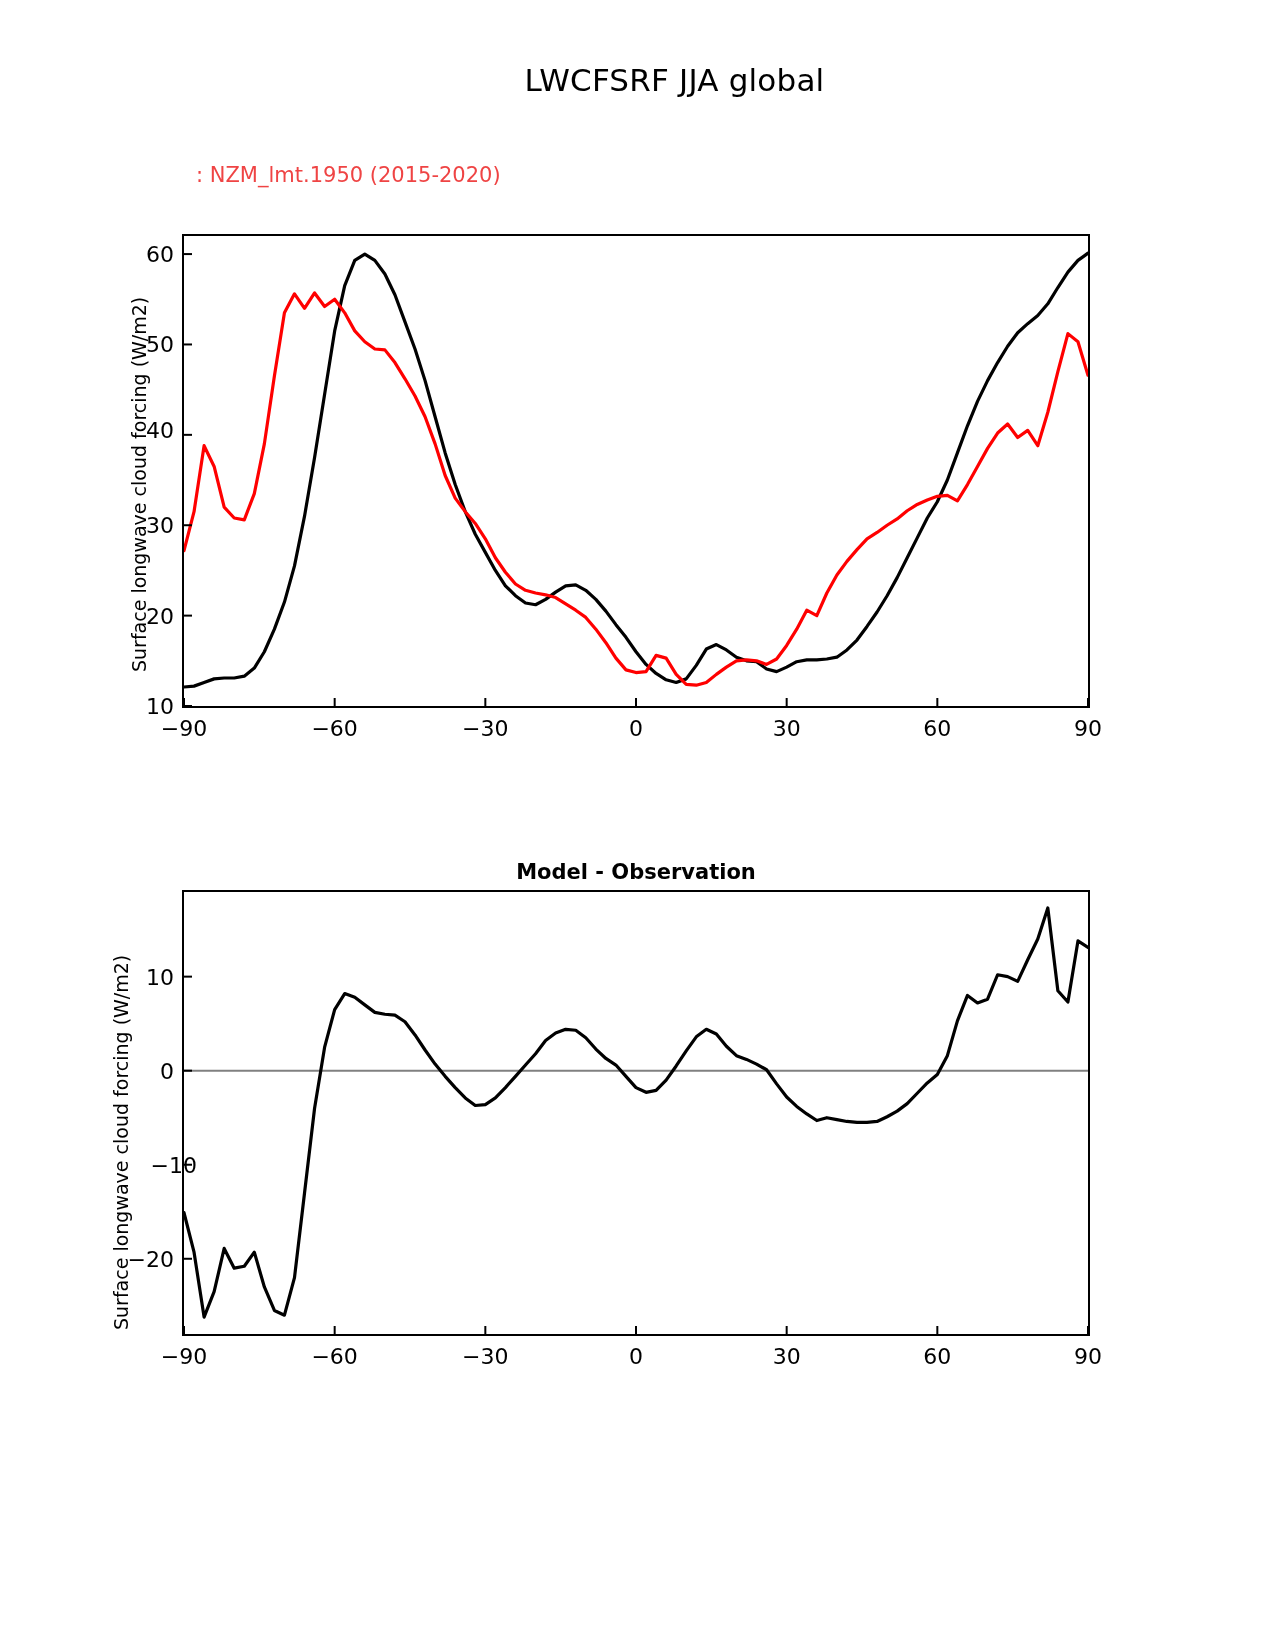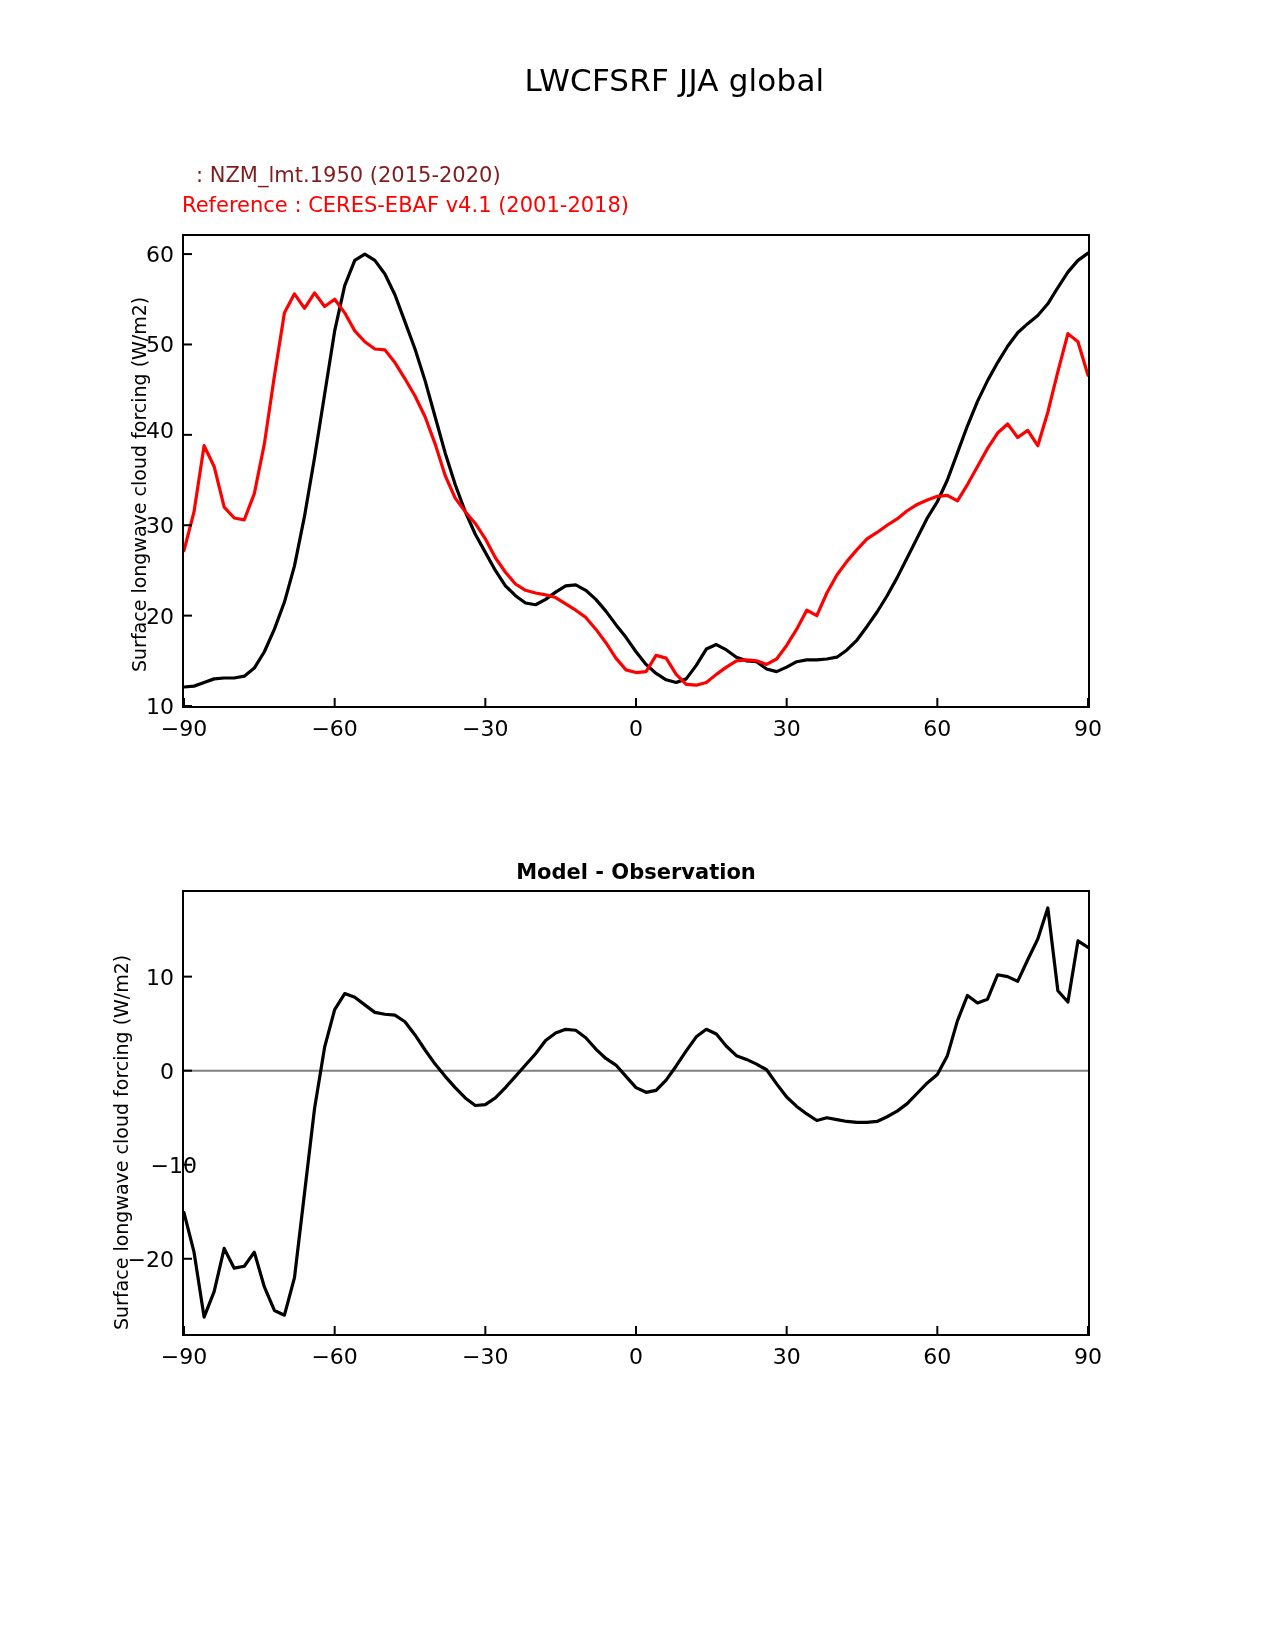--- a/index.html
+++ b/index.html
@@ -33,21 +33,21 @@
     margin-left: 37px;
   }
   .legend-block {
     position: absolute;
     left: 182px;
     top: 160px;
     width: 900px;
     font-size: 21px;
     line-height: 1.45;
   }
-  .legend-model { color: #7f1d1d; padding-left: 14px; }
+  .legend-model { color: #ef4444; padding-left: 14px; }
   .legend-ref { color: #ff0000; }
 
   .panel {
     position: absolute;
   }
   .axes-frame {
     position: absolute;
     border: 2px solid #000;
     box-sizing: border-box;
     background: #ffffff;
@@ -80,21 +80,20 @@
 </style>
 </head>
 <body>
 
 <div id="figure">
 
   <div class="fig-title">LWCFSRF JJA global</div>
 
   <div class="legend-block">
     <div class="legend-model">: NZM_lmt.1950 (2015-2020)</div>
-    <div class="legend-ref">Reference : CERES-EBAF v4.1 (2001-2018)</div>
   </div>
 
   <div class="panel" style="left:0; top:0; width:1275px; height:760px;">
 
     <div class="axis-ylabel" style="left:128px; top:672px;">Surface longwave cloud forcing (W/m2)</div>
 
     <div class="axes-frame" style="left:182px; top:234px; width:908px; height:474px;">
       <svg id="top-svg" width="904" height="470" viewBox="0 0 904 470">
           <path d="M0.00 451.02 L10.04 450.12 L20.09 446.50 L30.13 442.88 L40.18 441.98 L50.22 441.98 L60.27 440.17 L70.31 432.04 L80.36 415.77 L90.40 393.17 L100.44 366.06 L110.49 329.90 L120.53 280.19 L130.58 221.44 L140.62 158.17 L150.67 94.90 L160.71 49.71 L170.76 24.40 L180.80 18.08 L190.84 24.40 L200.89 37.96 L210.93 58.75 L220.98 85.87 L231.02 112.98 L241.07 144.62 L251.11 180.77 L261.16 216.92 L271.20 248.56 L281.24 275.67 L291.29 298.27 L301.33 316.35 L311.38 334.42 L321.42 349.79 L331.47 359.73 L341.51 366.96 L351.56 368.77 L361.60 363.35 L371.64 356.12 L381.69 349.79 L391.73 348.88 L401.78 354.31 L411.82 363.35 L421.87 375.10 L431.91 388.65 L441.96 401.31 L452.00 415.77 L462.04 428.42 L472.09 437.46 L482.13 443.79 L492.18 446.50 L502.22 442.88 L512.27 429.33 L522.31 413.06 L532.36 408.54 L542.40 413.96 L552.44 421.19 L562.49 424.81 L572.53 425.71 L582.58 432.94 L592.62 435.65 L602.67 431.13 L612.71 425.71 L622.76 423.90 L632.80 423.90 L642.84 423.00 L652.89 421.19 L662.93 413.96 L672.98 404.02 L683.02 390.46 L693.07 376.00 L703.11 359.73 L713.16 341.65 L723.20 321.77 L733.24 301.88 L743.29 282.00 L753.33 265.73 L763.38 244.04 L773.42 216.92 L783.47 189.81 L793.51 165.40 L803.56 144.62 L813.60 126.54 L823.64 110.27 L833.69 96.71 L843.73 87.67 L853.78 79.54 L863.82 67.79 L873.87 51.52 L883.91 36.15 L893.96 24.40 L904.00 17.17" fill="none" stroke="#000000" stroke-width="3.2" stroke-linejoin="round" stroke-linecap="round"></path>
           <path d="M0.00 314.54 L10.04 275.67 L20.09 209.69 L30.13 230.48 L40.18 271.15 L50.22 282.00 L60.27 283.81 L70.31 257.60 L80.36 207.88 L90.40 140.10 L100.44 76.83 L110.49 57.85 L120.53 72.31 L130.58 56.94 L140.62 70.50 L150.67 63.27 L160.71 76.83 L170.76 94.90 L180.80 105.75 L190.84 112.98 L200.89 113.88 L210.93 126.54 L220.98 142.81 L231.02 159.98 L241.07 180.77 L251.11 207.88 L261.16 239.52 L271.20 262.12 L281.24 275.67 L291.29 287.42 L301.33 302.79 L311.38 321.77 L321.42 336.23 L331.47 347.98 L341.51 354.31 L351.56 357.02 L361.60 358.83 L371.64 361.54 L381.69 367.87 L391.73 374.19 L401.78 381.42 L411.82 393.17 L421.87 406.73 L431.91 422.10 L441.96 433.85 L452.00 436.56 L462.04 435.65 L472.09 419.38 L482.13 422.10 L492.18 438.37 L502.22 448.31 L512.27 449.21 L522.31 446.50 L532.36 438.37 L542.40 431.13 L552.44 424.81 L562.49 423.90 L572.53 424.81 L582.58 428.42 L592.62 423.00 L602.67 409.44 L612.71 393.17 L622.76 374.19 L632.80 379.62 L642.84 357.02 L652.89 338.94 L662.93 325.38 L672.98 313.63 L683.02 302.79 L693.07 296.46 L703.11 289.23 L713.16 282.90 L723.20 274.77 L733.24 268.44 L743.29 263.92 L753.33 260.31 L763.38 259.40 L773.42 264.83 L783.47 248.56 L793.51 230.48 L803.56 212.40 L813.60 197.04 L823.64 188.00 L833.69 201.56 L843.73 194.33 L853.78 209.69 L863.82 176.25 L873.87 135.58 L883.91 97.62 L893.96 105.75 L904.00 139.19" fill="none" stroke="#ff0000" stroke-width="3.2" stroke-linejoin="round" stroke-linecap="round"></path>

